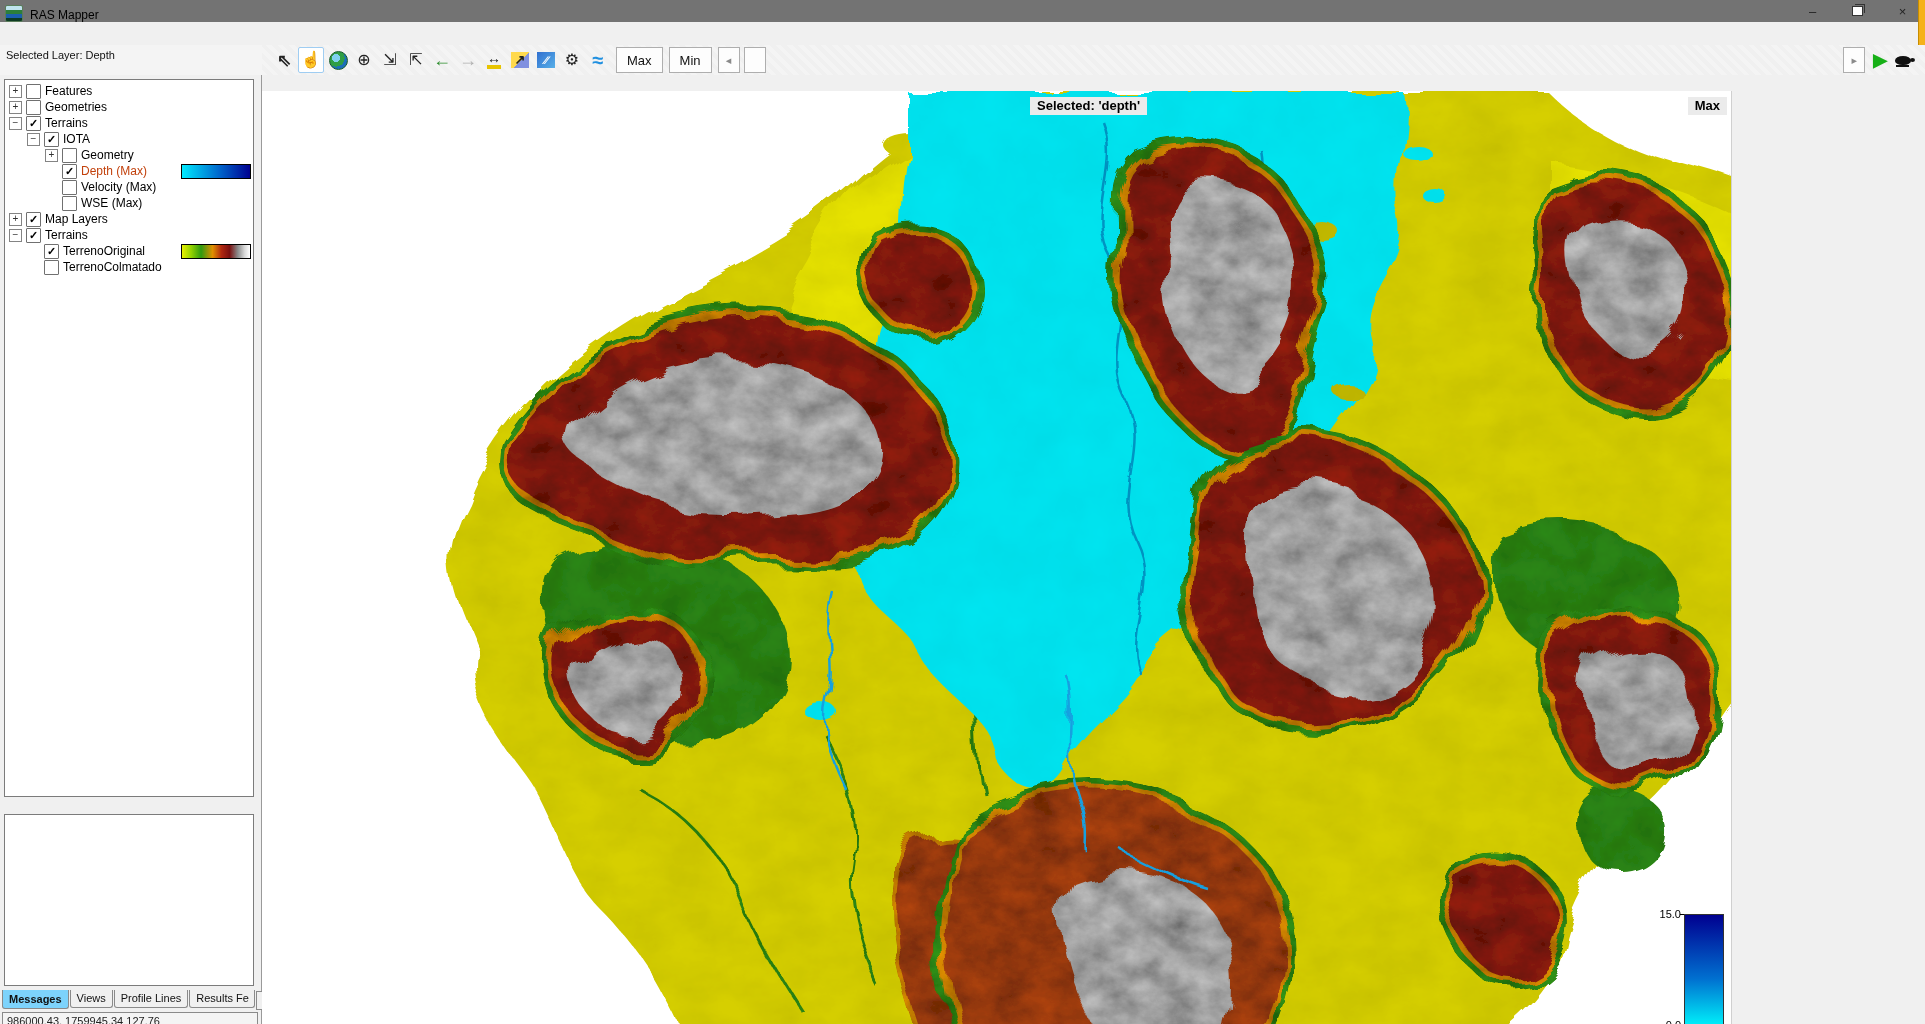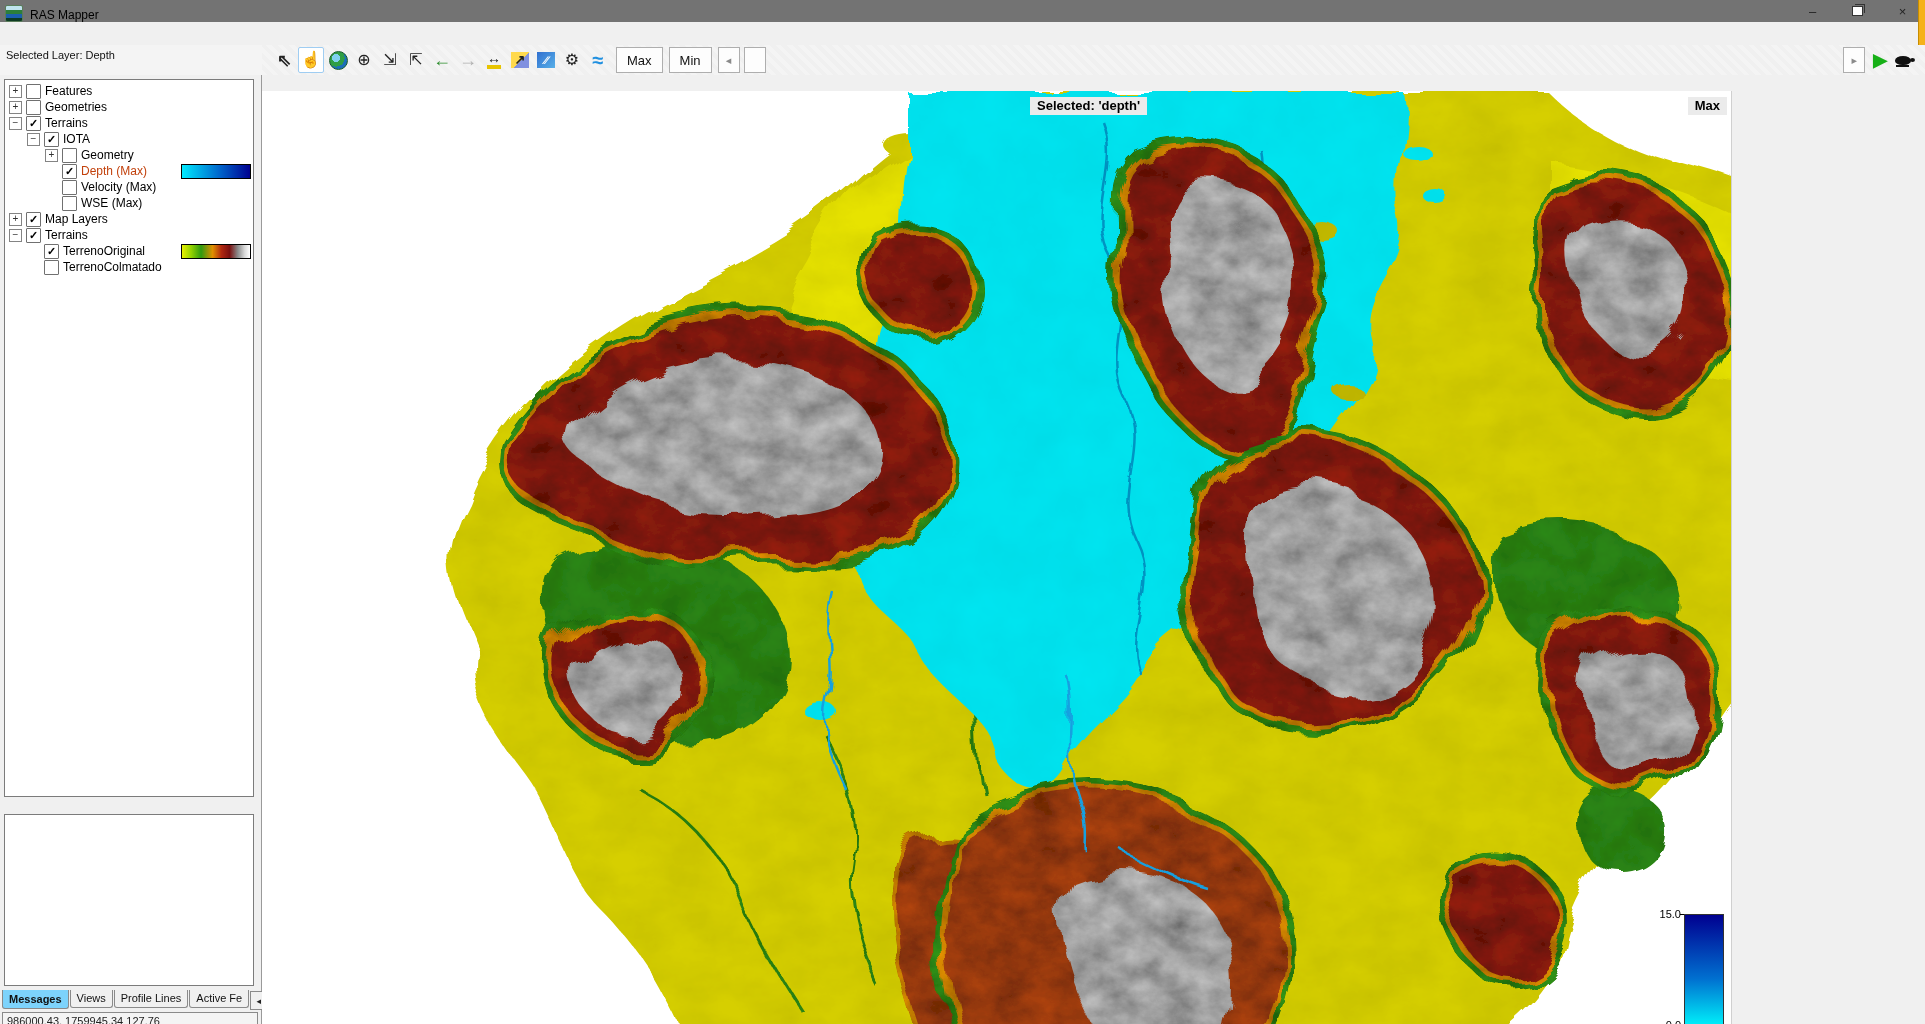--- a/index.html
+++ b/index.html
@@ -255,21 +255,21 @@
           <span class="tlabel">TerrenoColmatado</span>
         </div>
       </div>
 
       <div class="msgbox"></div>
 
       <div class="tabs">
         <div class="tab active">Messages</div>
         <div class="tab">Views</div>
         <div class="tab">Profile Lines</div>
-        <div class="tab trunc">Active Fe</div>
+        <div class="tab trunc">Results Fe</div>
         <div class="tab-arrow">◂</div>
         <div class="tab-arrow">▸</div>
       </div>
 
       <div class="statusbox">
         <span>986000.43, 1759945.34    127.76</span>
       </div>
     </div>
 
     <div class="map">

